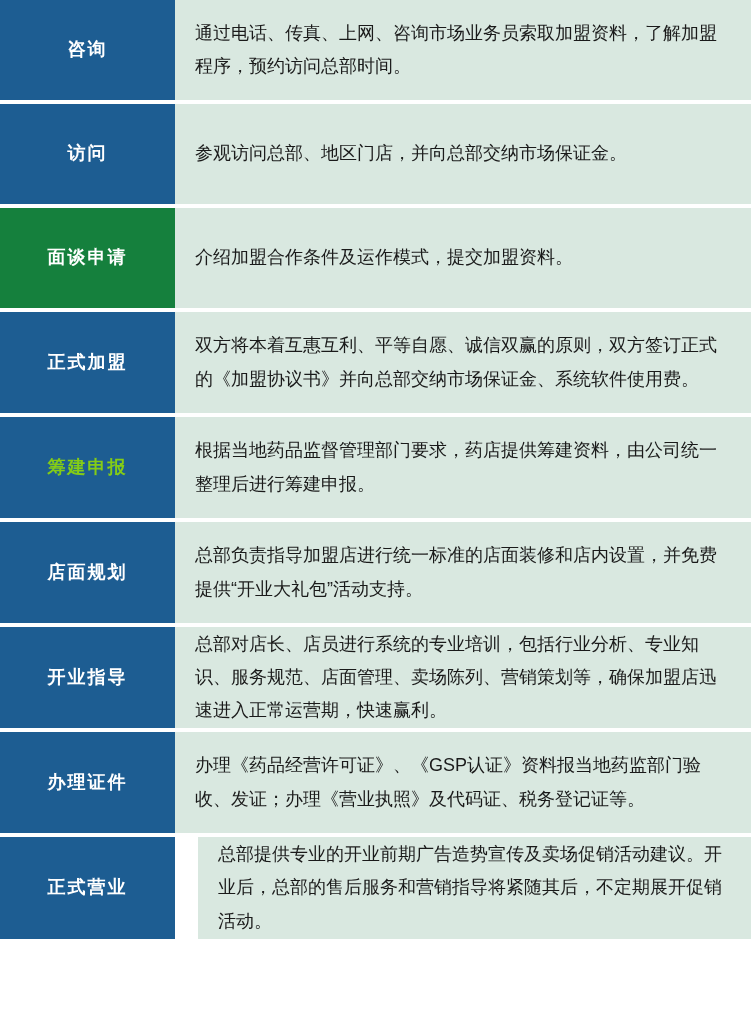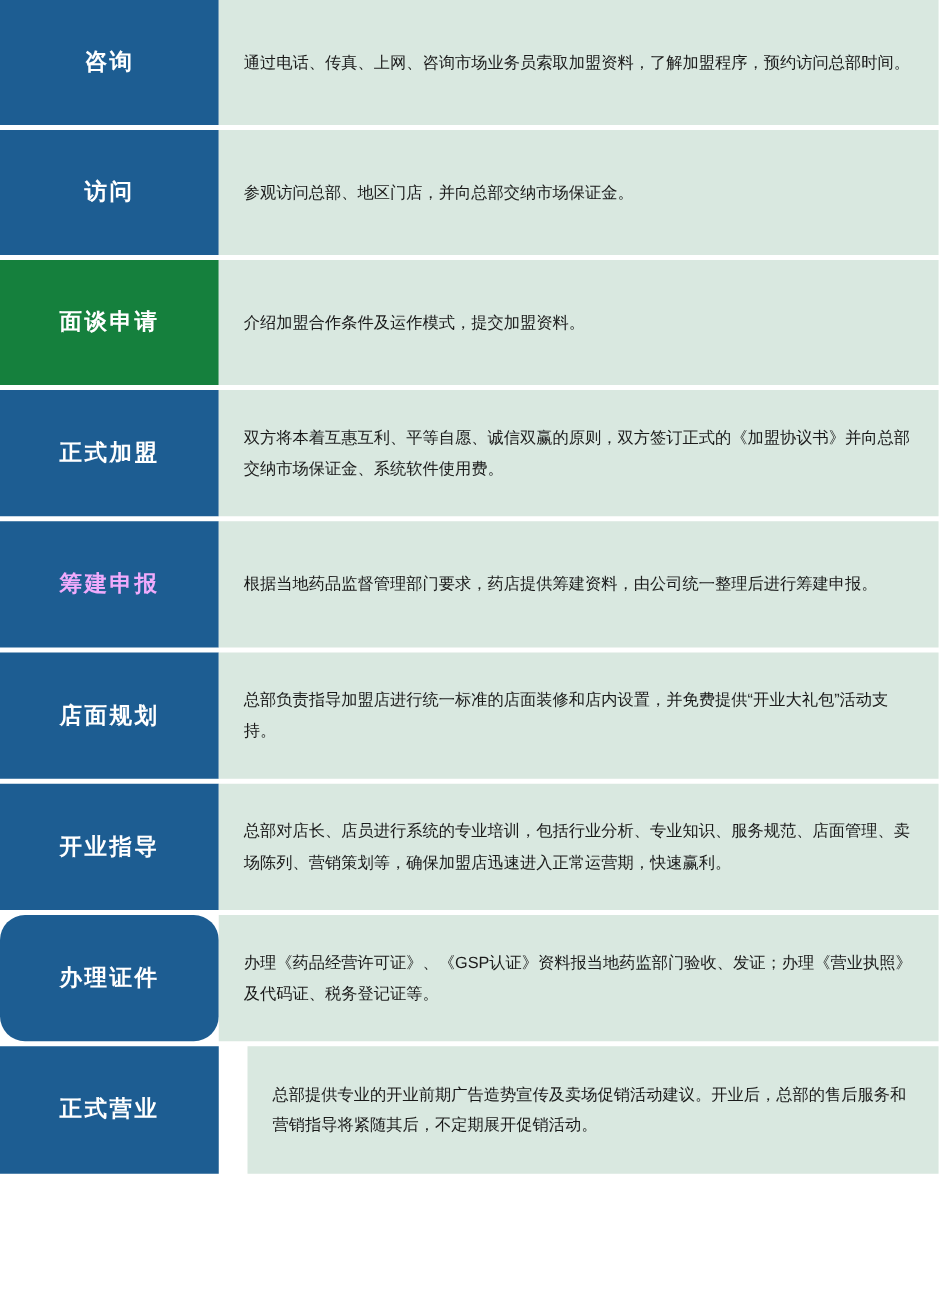--- a/index.html
+++ b/index.html
@@ -44,21 +44,21 @@
     align-items: center;
     justify-content: center;
     box-sizing: border-box;
     text-align: center;
     line-height: 1.3;
   }
   .step-body {
     flex: 1;
     background: #d9e8e0;
     color: #1a1a1a;
-    font-size: 13px;
+    font-size: 18px;
     line-height: 1.85;
     padding: 14px 18px 14px 20px;
     box-sizing: border-box;
     display: flex;
     align-items: center;
   }
   .step-body-text {
     display: block;
     width: 100%;
     white-space: pre-wrap;
@@ -110,21 +110,21 @@
   <div class="step-row h4">
     <div class="step-label" style="background: rgb(29, 93, 146); color: rgb(255, 255, 255);">
       <span>正式加盟</span>
     </div>
     <div class="step-body" style="background: rgb(217, 232, 224); color: rgb(26, 26, 26);">
       <span class="step-body-text">双方将本着互惠互利、平等自愿、诚信双赢的原则，双方签订正式的《加盟协议书》并向总部交纳市场保证金、系统软件使用费。</span>
     </div>
   </div>
 
   <div class="step-row h5">
-    <div class="step-label" style="background: rgb(29, 93, 146); color: #f0abfc;">
+    <div class="step-label" style="background: rgb(29, 93, 146); color: #84cc16;">
       <span>筹建申报</span>
     </div>
     <div class="step-body" style="background: rgb(217, 232, 224); color: rgb(26, 26, 26);">
       <span class="step-body-text">根据当地药品监督管理部门要求，药店提供筹建资料，由公司统一整理后进行筹建申报。</span>
     </div>
   </div>
 
   <div class="step-row h6">
     <div class="step-label" style="background: rgb(29, 93, 146); color: rgb(255, 255, 255);">
       <span>店面规划</span>
@@ -137,21 +137,21 @@
   <div class="step-row h7">
     <div class="step-label" style="background: rgb(29, 93, 146); color: rgb(255, 255, 255);">
       <span>开业指导</span>
     </div>
     <div class="step-body" style="background: rgb(217, 232, 224); color: rgb(26, 26, 26);">
       <span class="step-body-text">总部对店长、店员进行系统的专业培训，包括行业分析、专业知识、服务规范、店面管理、卖场陈列、营销策划等，确保加盟店迅速进入正常运营期，快速赢利。</span>
     </div>
   </div>
 
   <div class="step-row h8">
-    <div class="step-label" style="background: rgb(29, 93, 146); color: rgb(255, 255, 255); border-radius: 20px;">
+    <div class="step-label" style="background: rgb(29, 93, 146); color: rgb(255, 255, 255);">
       <span>办理证件</span>
     </div>
     <div class="step-body" style="background: rgb(217, 232, 224); color: rgb(26, 26, 26);">
       <span class="step-body-text">办理《药品经营许可证》、《GSP认证》资料报当地药监部门验收、发证；办理《营业执照》及代码证、税务登记证等。</span>
     </div>
   </div>
 
 
   <div class="step-row h10">
     <div class="step-label" style="background: rgb(29, 93, 146); color: rgb(255, 255, 255);">

